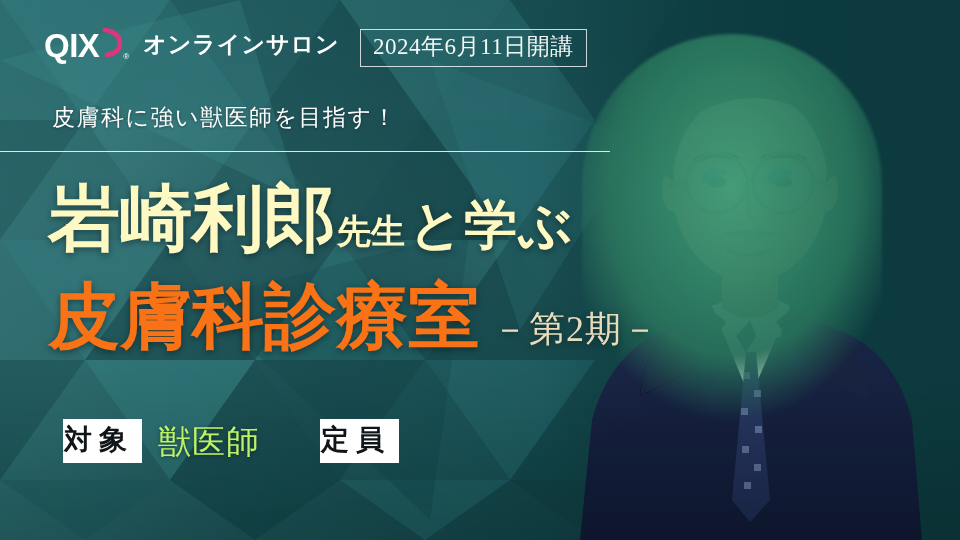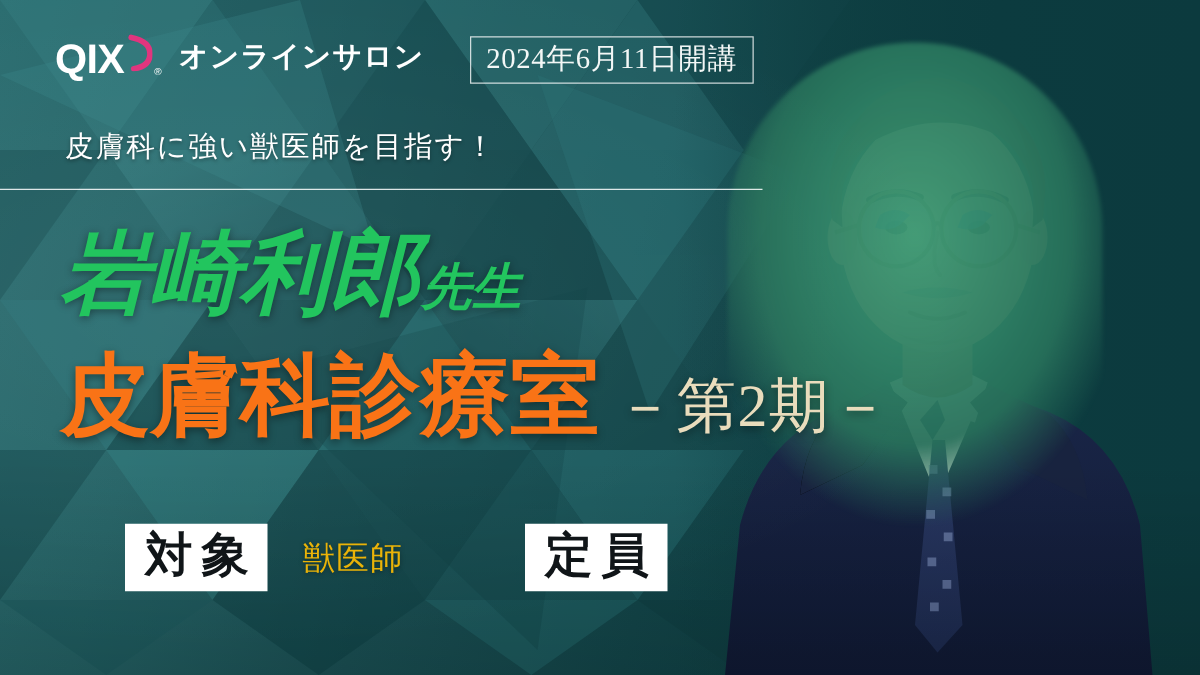--- a/index.html
+++ b/index.html
@@ -98,21 +98,21 @@
   .salon-text {
     font-family: Liberation Mono, monospace;
     font-weight: 700;
     font-size: 23px;
     letter-spacing: 1px;
     color: #ffffff;
   }
 
   .date-badge {
     position: absolute;
-    left: 376px;
+    left: 360px;
     top: 29px;
     padding: 4px 12px 6px;
     border: 1px solid rgba(255,255,255,0.78);
     color: #f3f7f6;
     font-size: 23px;
     letter-spacing: 0.5px;
     line-height: 1.15;
     white-space: nowrap;
   }
 
@@ -136,33 +136,32 @@
     background: rgba(255,255,255,0.85);
   }
 
   .main-line1 {
     position: absolute;
     left: 48px;
     top: 183px;
     display: flex;
     align-items: baseline;
     white-space: nowrap;
-    color: #22c55e;
+    color: #fef9c3;
     text-shadow: 0 2px 7px rgba(0,0,0,0.42);
-    font-style: italic;
   }
   .name-big {
     font-weight: 700;
     font-size: 72px;
     letter-spacing: 0px;
     line-height: 1;
   }
   .sensei {
     font-weight: 700;
-    font-size: 40px;
+    font-size: 34px;
     letter-spacing: 0px;
     line-height: 1;
     margin-left: 1px;
   }
   .to-manabu {
     font-weight: 700;
     font-size: 53px;
     letter-spacing: 1px;
     line-height: 1;
     margin-left: 4px;
@@ -179,21 +178,21 @@
   }
   .room-big {
     color: #f97316;
     font-weight: 700;
     font-size: 72px;
     letter-spacing: 0px;
     line-height: 1;
   }
   .term-label {
     color: #e9dcbc;
-    font-size: 48px;
+    font-size: 36px;
     letter-spacing: 1px;
     line-height: 1;
     margin-left: 12px;
   }
 
   
   .info-row {
     position: absolute;
     left: 63px;
     top: 419px;
@@ -204,34 +203,33 @@
   .info-group {
     display: flex;
     align-items: center;
   }
   .info-group + .info-group { margin-left: 60px; align-items: flex-end; }
   .chip {
     background: #ffffff;
     color: #101518;
     font-family: "Liberation Sans", sans-serif;
     font-weight: 700;
-    font-size: 38px;
+    font-size: 28px;
     letter-spacing: 7px;
     line-height: 1;
-    padding: 7px 8px 9px 16px;
-    margin-left: 37px;
+    padding: 7px 8px 9px 1px;
   }
   .info-value {
-    color: #eab308;
+    color: #bef264;
     font-family: "Liberation Sans", sans-serif;
     font-weight: 400;
-    font-size: 26px;
+    font-size: 33px;
     letter-spacing: 1px;
     line-height: 1;
-    margin-left: 28px;
+    margin-left: 16px;
     text-shadow: 0 1px 4px rgba(0,0,0,0.4);
   }
 </style>
 </head>
 <body>
 
 <div id="banner">
 
   <div class="bg-base"></div>
 
@@ -390,20 +388,21 @@
   </div>
 
   <div class="date-badge">2024年6月11日開講</div>
 
   <div class="sub-headline">皮膚科に強い獣医師を目指す！</div>
   <div class="sub-rule"></div>
 
   <div class="main-line1">
     <span class="name-big">岩崎利郎</span>
     <span class="sensei">先生</span>
+    <span class="to-manabu">と学ぶ</span>
   </div>
 
   <div class="main-line2">
     <span class="room-big">皮膚科診療室</span>
     <span class="term-label">－第2期－</span>
   </div>
 
   <div class="info-row">
     <div class="info-group">
       <span class="chip">対象</span>

